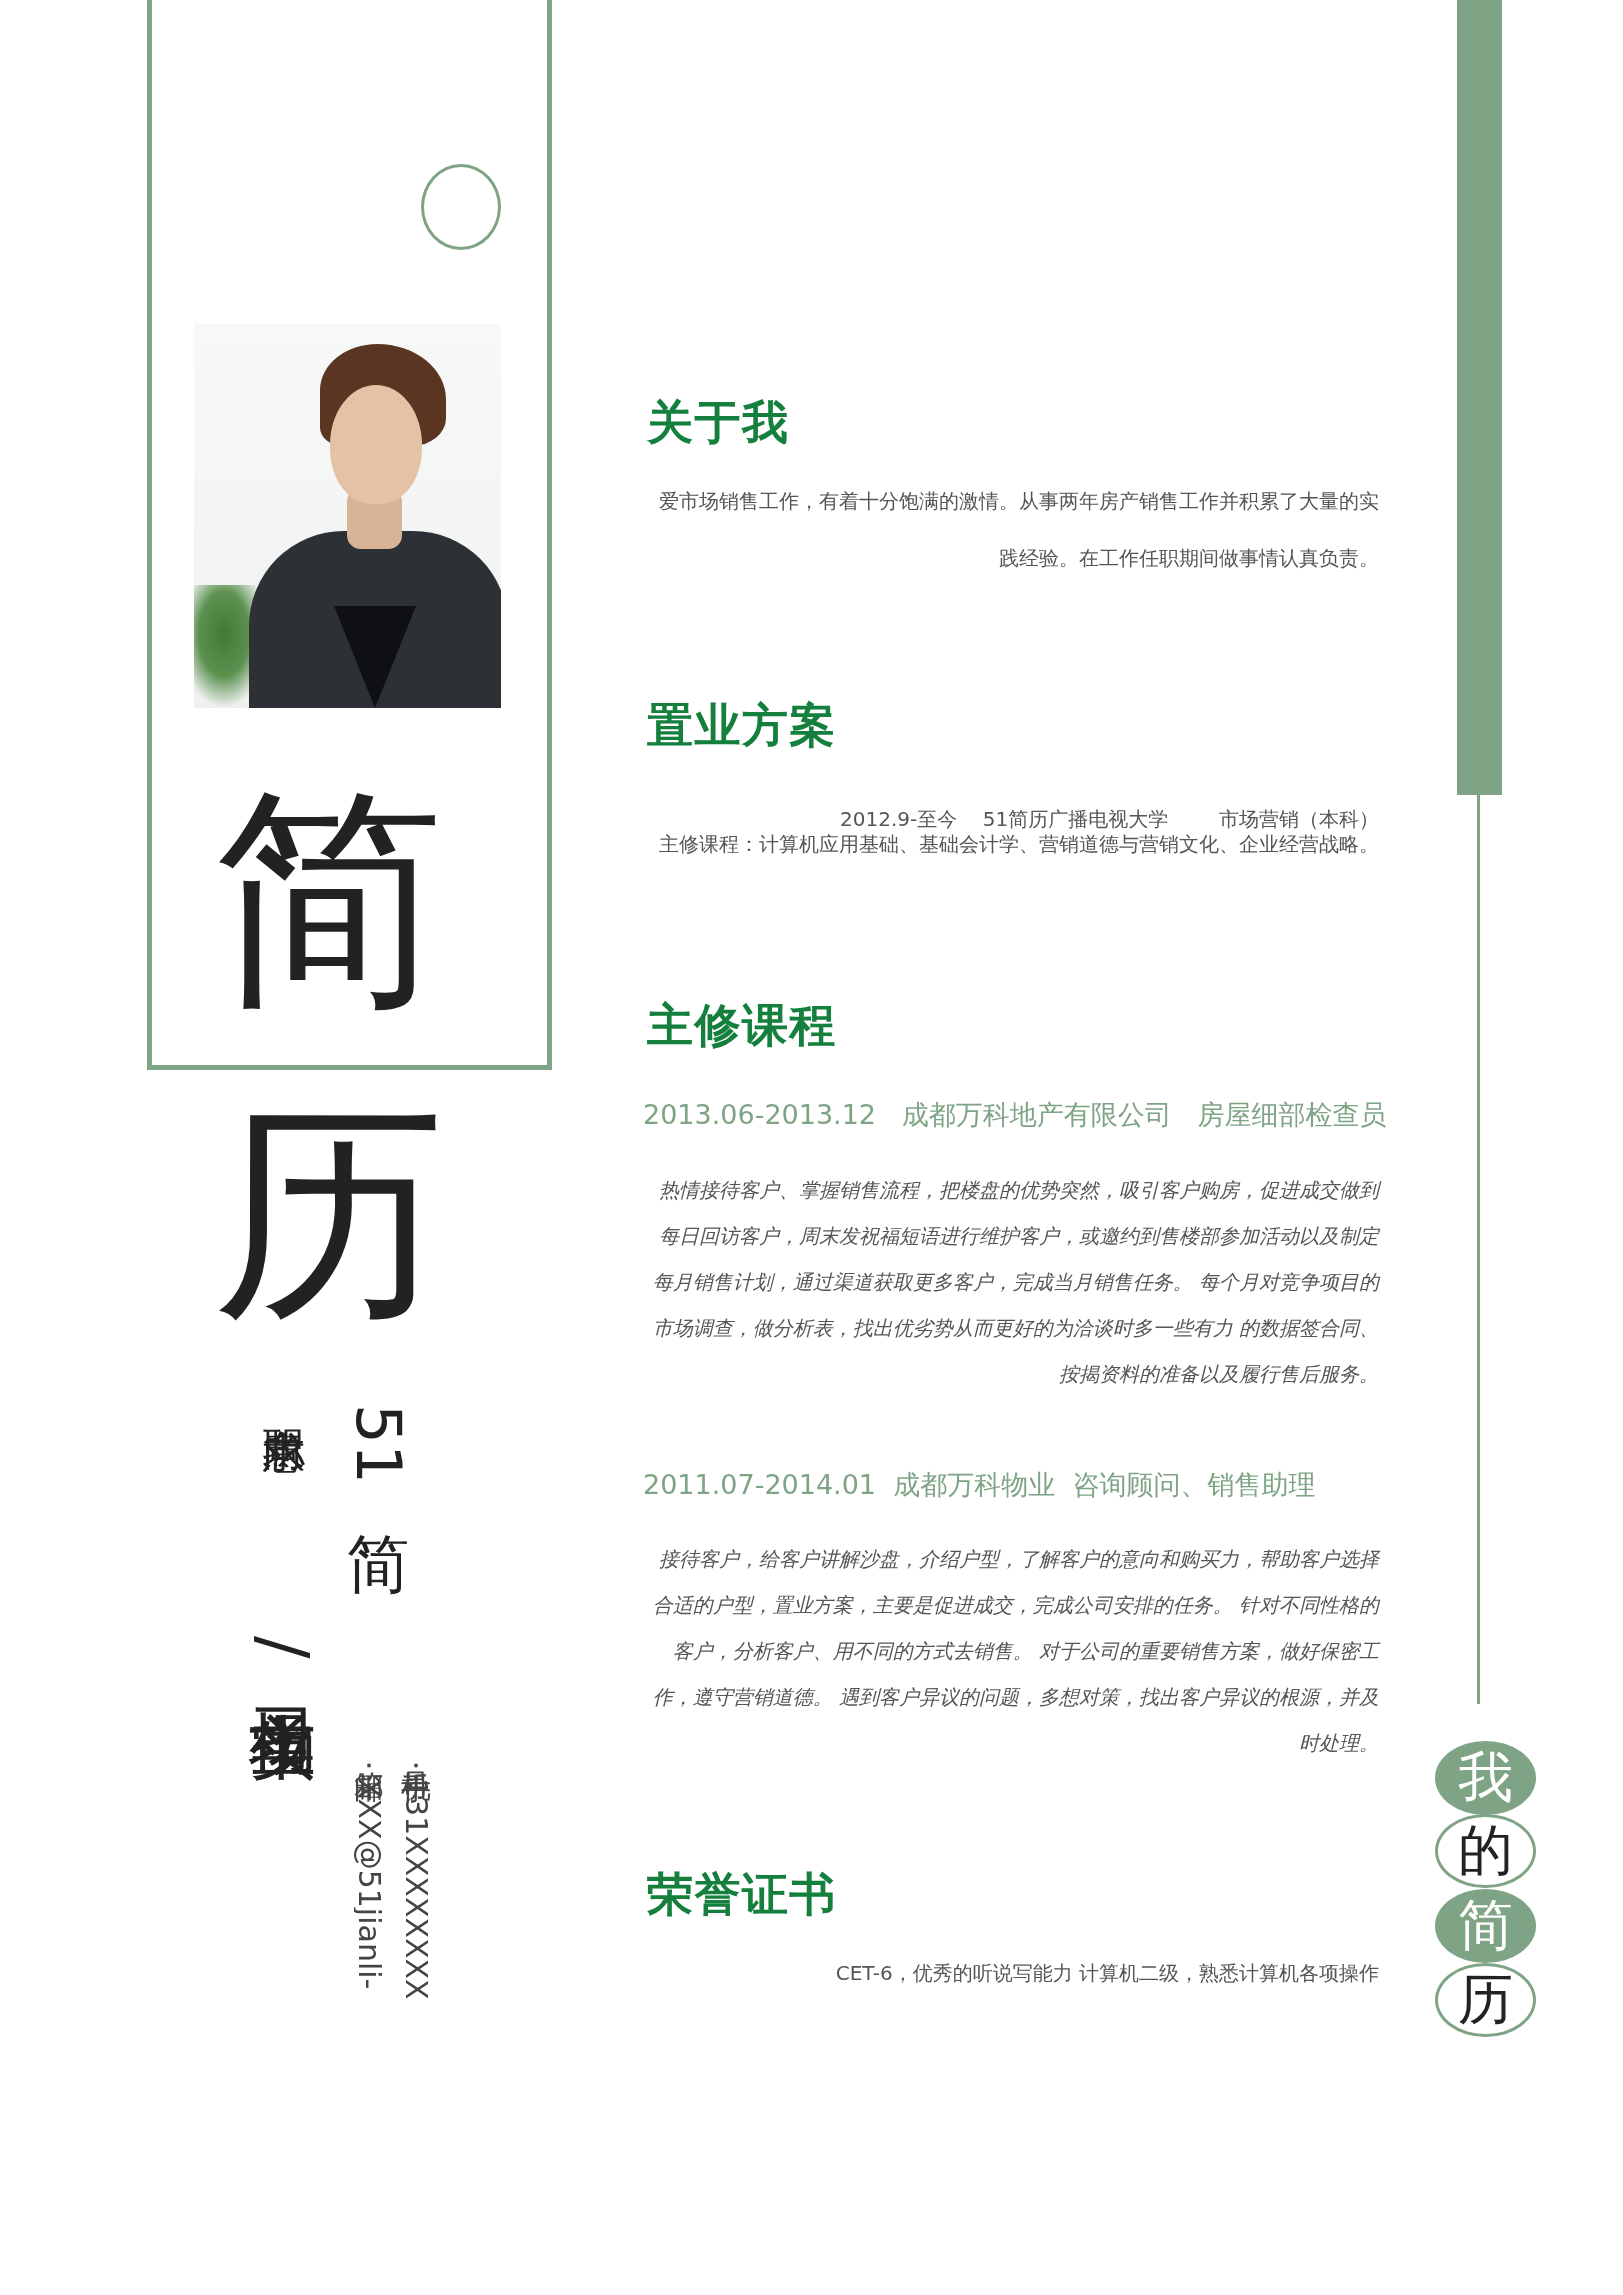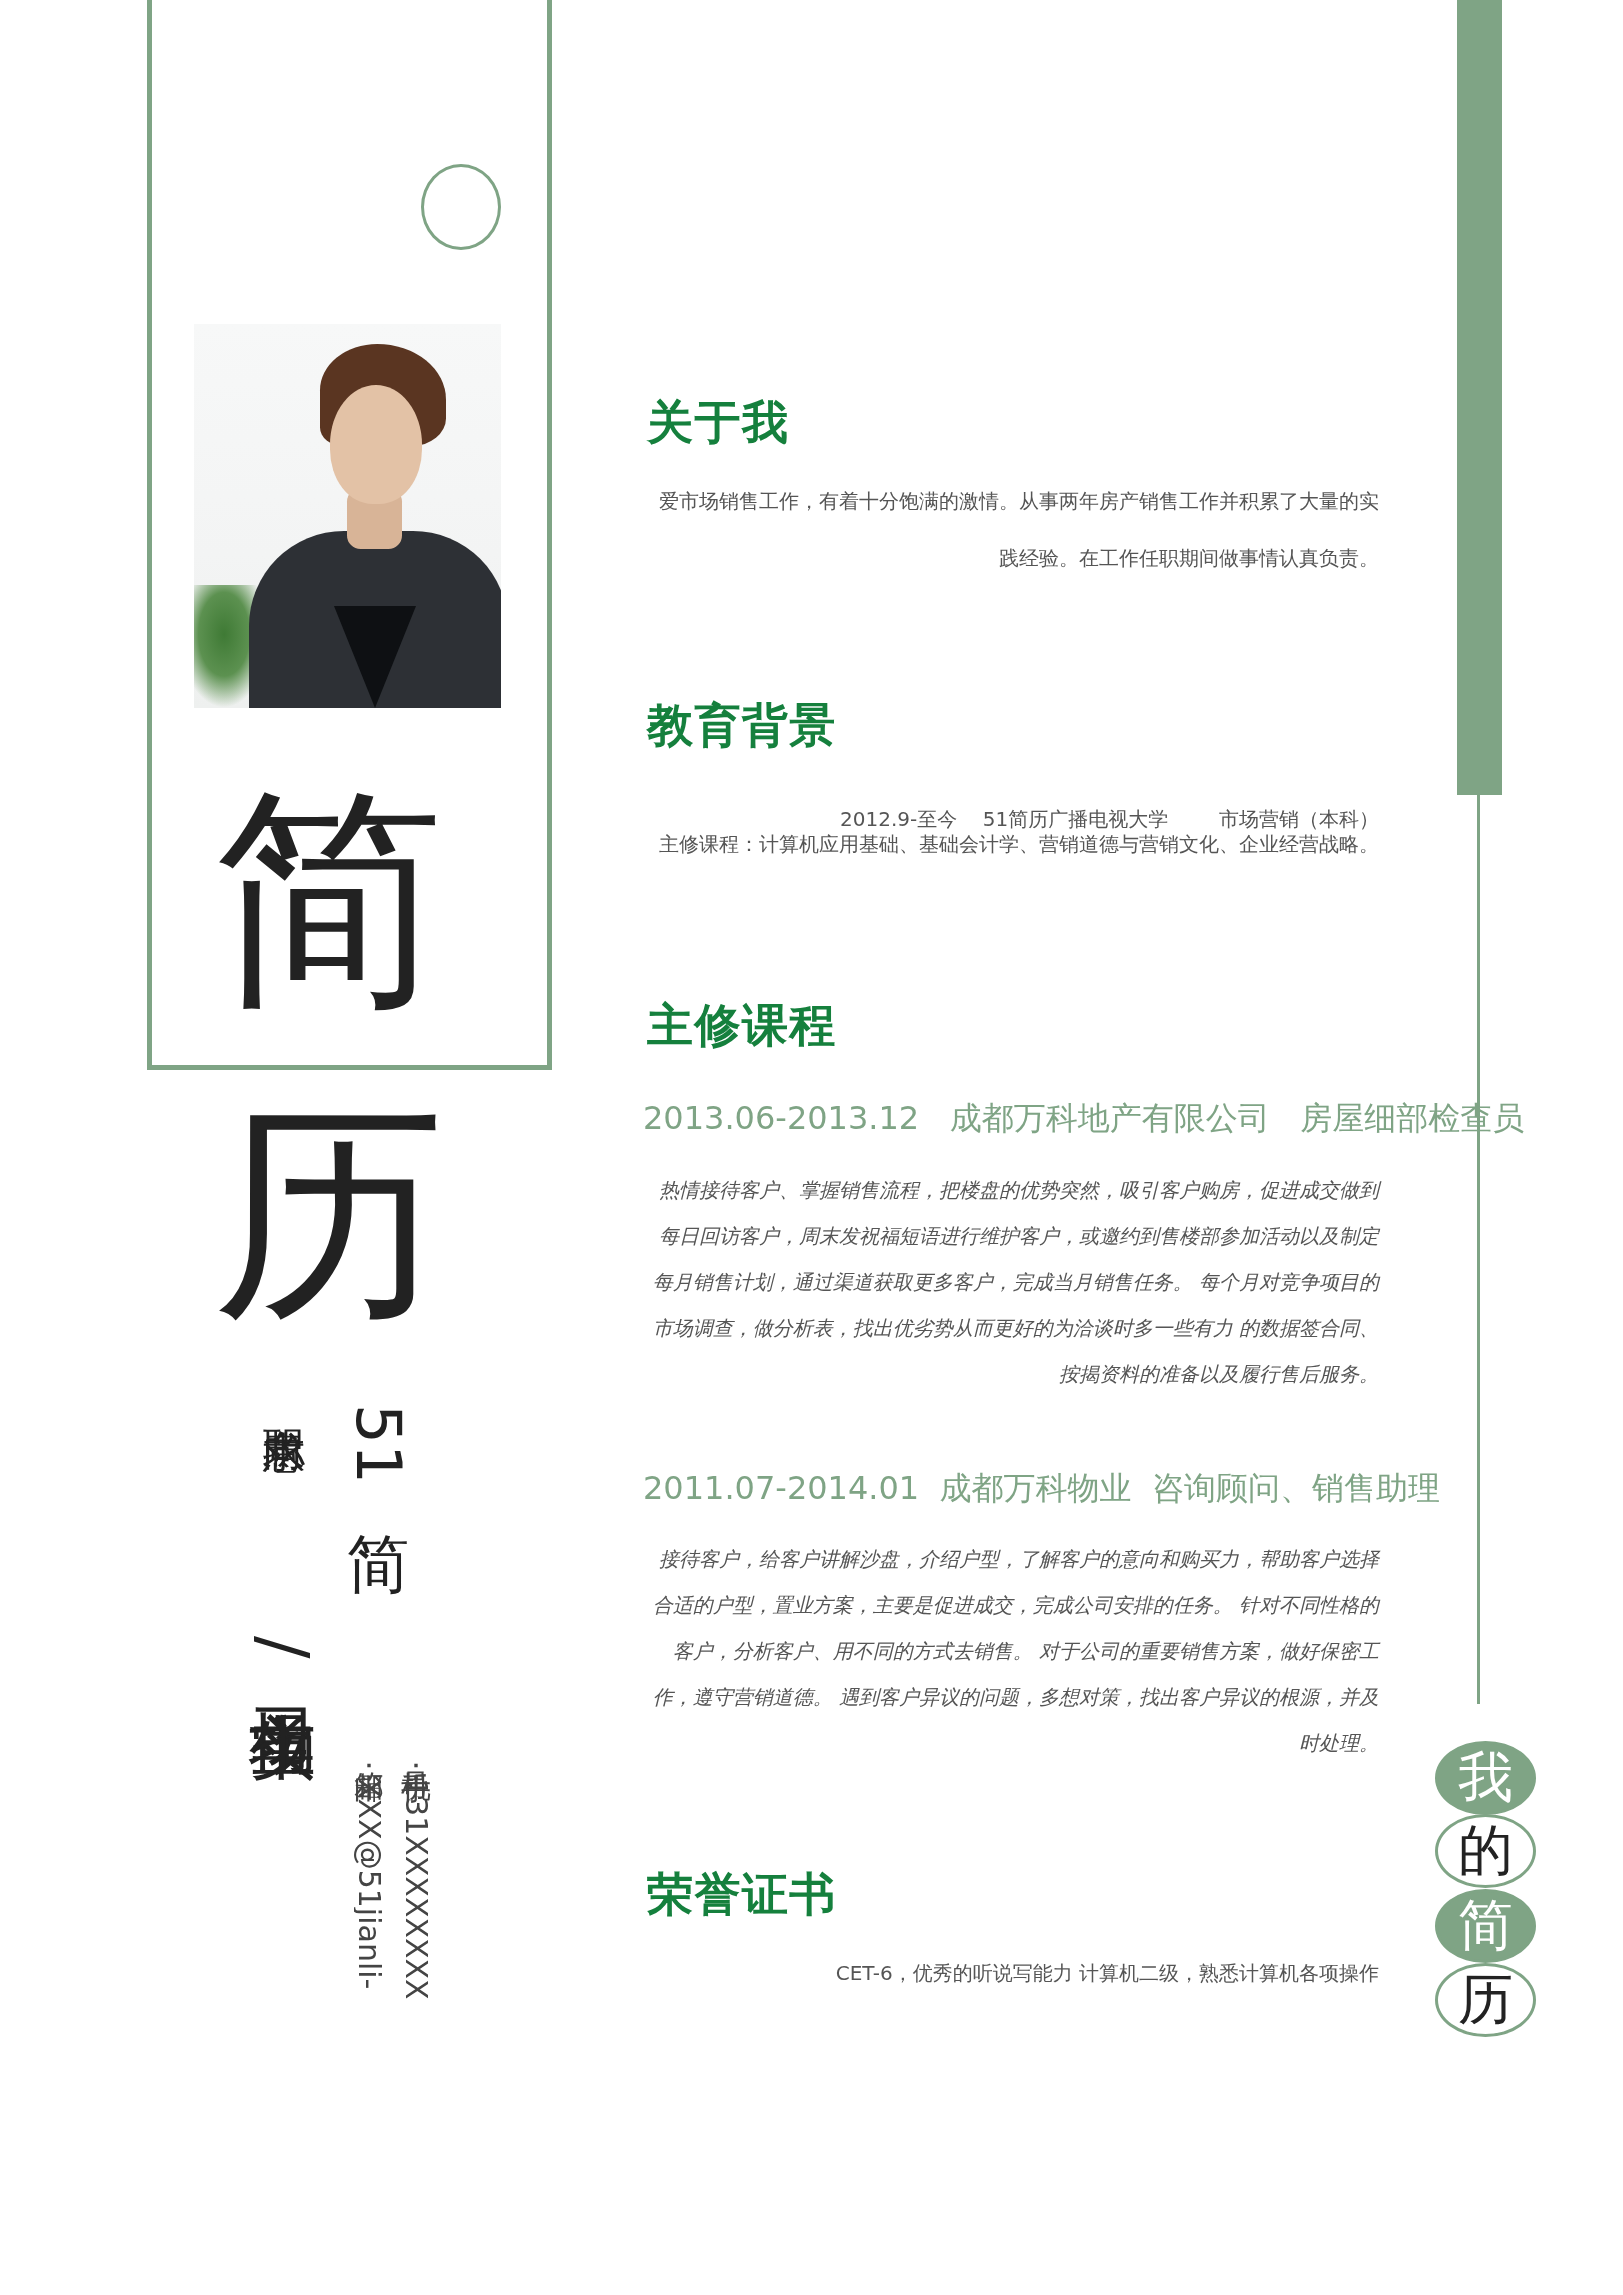--- a/index.html
+++ b/index.html
@@ -25,21 +25,21 @@
   .v-mail{left:354px;top:1748px;width:31px;height:354px;font-size:30px;line-height:31px;color:#444;}
   .bar{left:1457px;top:0;width:45px;height:795px;background:#7fa485;}
   .vline{left:1477px;top:795px;width:3.4px;height:909px;background:#7fa485;}
   .bead{left:1435px;width:101px;height:74px;border-radius:50%;box-sizing:border-box;border:3.4px solid #7fa485;font-size:55px;line-height:67px;text-align:center;overflow:hidden;}
   .bead.fill{background:#7fa485;color:#fff;}
   .bead.out{background:#fff;color:#222;}
   .content{left:643px;top:0;width:743px;}
   .h{color:#15803d;font-weight:bold;font-size:46px;letter-spacing:1.4px;position:absolute;left:4.1px;}
   .p{color:#555;font-size:20px;line-height:57px;position:absolute;left:0;width:736px;text-align:right;}
   .p.tight{line-height:46px;font-style:italic;}
-  .sub{color:#7fa485;font-size:32px;position:absolute;left:0;white-space:pre;}
+  .sub{color:#7fa485;font-size:27px;position:absolute;left:0;white-space:pre;}
   .pre{white-space:pre;}
 </style>
 </head>
 <body>
 
 <div class="abs frame"></div>
 <div class="abs ring"></div>
 
 <div class="abs photo">
   <div class="abs plant"></div>
@@ -63,21 +63,21 @@
 <div class="abs vline"></div>
 <div class="abs bead fill" style="top:1741px">我</div>
 <div class="abs bead out" style="top:1814px">的</div>
 <div class="abs bead fill" style="top:1889px">简</div>
 <div class="abs bead out" style="top:1963px">历</div>
 
 <div class="abs content">
   <div class="h" style="top:392px">关于我</div>
   <div class="p" style="top:473px">爱市场销售工作，有着十分饱满的激情。从事两年房产销售工作并积累了大量的实践经验。在工作任职期间做事情认真负责。</div>
 
-  <div class="h" style="top:695px">教育背景</div>
+  <div class="h" style="top:695px">置业方案</div>
   <div class="p pre" style="top:793px;line-height:52px">2012.9-至今    51简历广播电视大学        市场营销（本科）</div>
   <div class="p" style="top:818px;line-height:52px">主修课程：计算机应用基础、基础会计学、营销道德与营销文化、企业经营战略。</div>
 
   <div class="h" style="top:995px">主修课程</div>
   <div class="sub" style="top:1097px">2013.06-2013.12   成都万科地产有限公司   房屋细部检查员</div>
   <div class="p tight" style="top:1167px">热情接待客户、掌握销售流程，把楼盘的优势突然，吸引客户购房，促进成交做到每日回访客户，周末发祝福短语进行维护客户，或邀约到售楼部参加活动以及制定每月销售计划，通过渠道获取更多客户，完成当月销售任务。  每个月对竞争项目的市场调查，做分析表，找出优劣势从而更好的为洽谈时多一些有力  的数据签合同、按揭资料的准备以及履行售后服务。</div>
   <div class="sub" style="top:1467px">2011.07-2014.01  成都万科物业  咨询顾问、销售助理</div>
   <div class="p tight" style="top:1536px">接待客户，给客户讲解沙盘，介绍户型，了解客户的意向和购买力，帮助客户选择合适的户型，置业方案，主要是促进成交，完成公司安排的任务。  针对不同性格的客户，分析客户、用不同的方式去销售。  对于公司的重要销售方案，做好保密工作，遵守营销道德。  遇到客户异议的问题，多想对策，找出客户异议的根源，并及时处理。</div>
 
   <div class="h" style="top:1864px">荣誉证书</div>

